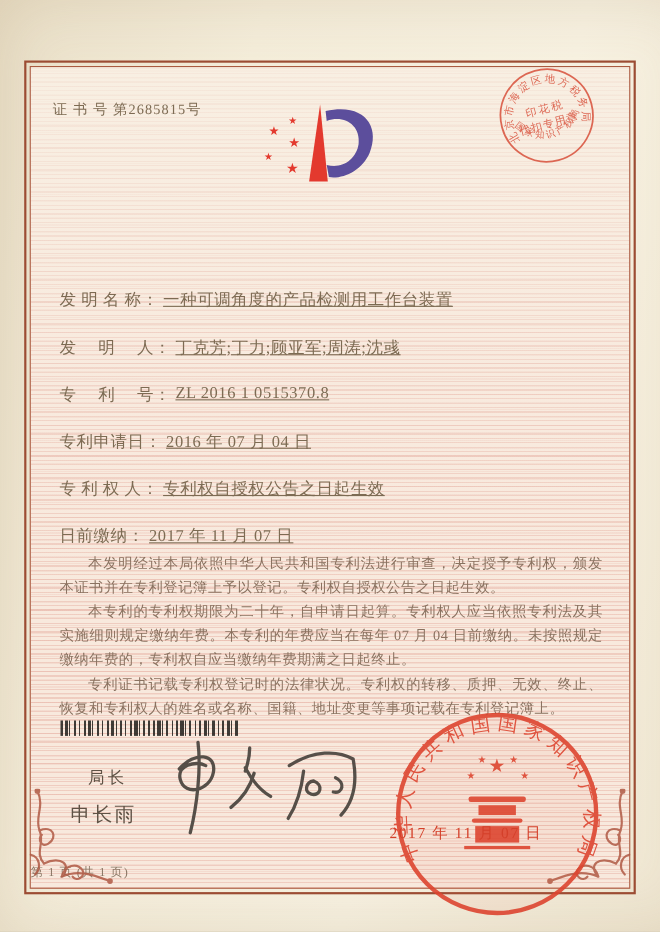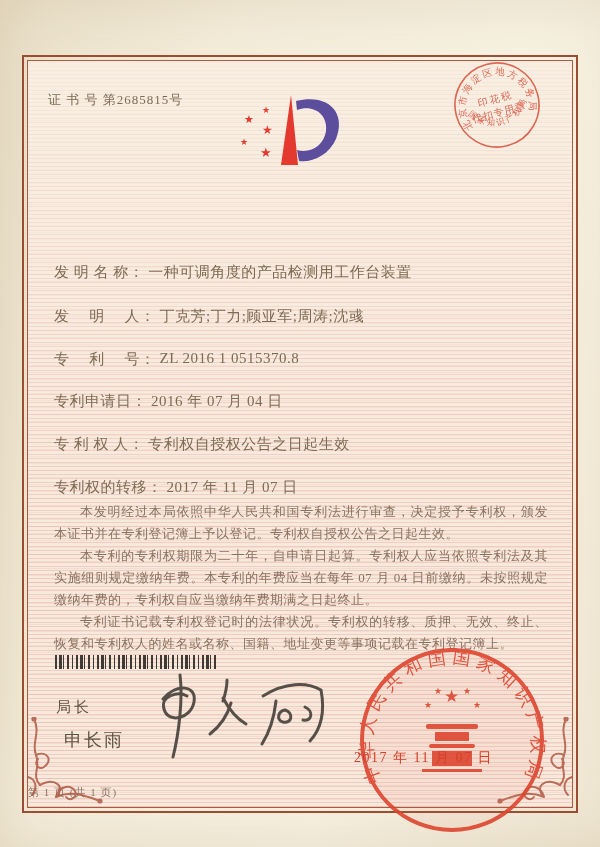--- a/index.html
+++ b/index.html
@@ -30,38 +30,38 @@
   .tax-stamp{position:absolute;left:413px;top:-12px;opacity:.88;}
   .title{
     position:absolute;left:0;top:126px;width:100%;text-align:center;
     font-size:34px;color:#6d5e4c;letter-spacing:15px;text-indent:15px;font-weight:500;
   }
   .field{
     position:absolute;left:26px;right:34px;display:flex;
     font-size:15px;color:#7d6b53;letter-spacing:.5px;
   }
   .field .lbl{white-space:pre;flex:none;}
-  .field .val{padding-left:4px;white-space:pre;}
+  .field .val{padding-left:4px;white-space:pre;text-decoration:underline;}
   .f0{top:202px}.f1{top:246px}.f2{top:289px}.f3{top:331px}.f4{top:374px}.f5{top:417px}
   .paras{
     position:absolute;left:26px;right:24px;top:440px;
     font-size:13px;line-height:22px;color:#8a7260;text-align:justify;
   }
   .paras p{margin:0;text-indent:2em;letter-spacing:.5px;}
   .barcode{
     position:absolute;left:27px;top:594px;width:162px;height:14px;
     background:repeating-linear-gradient(90deg,
       #1f1d1a 0 2px,transparent 2px 4px,
       #1f1d1a 4px 7px,transparent 7px 8px,
       #1f1d1a 8px 9px,transparent 9px 12px,
       #1f1d1a 12px 14px,transparent 14px 17px,
       #1f1d1a 17px 18px,transparent 18px 21px);
     opacity:.85;
   }
-  .bureau-title{position:absolute;left:28px;top:637px;font-size:15px;color:#5f5245;letter-spacing:3px;}
+  .bureau-title{position:absolute;left:52px;top:637px;font-size:15px;color:#5f5245;letter-spacing:3px;}
   .bureau-name{position:absolute;left:36px;top:667px;font-size:18px;color:#5f5245;letter-spacing:2px;}
   .signature{position:absolute;left:105px;top:608px;z-index:4;}
   .cnipa-seal{position:absolute;left:324px;top:579px;z-index:3;}
   .seal-date{
     position:absolute;left:326px;top:688px;z-index:5;width:210px;
     font-size:14px;color:#d4402a;letter-spacing:1.5px;white-space:pre;
   }
   .footer{
     position:absolute;left:0;top:724px;width:100%;
     font-size:11px;color:#8a7765;letter-spacing:1px;
@@ -122,21 +122,21 @@
       </div>
       <div class="field f3">
         <span class="lbl">专利申请日：</span>
         <span class="val">2016 年 07 月 04 日</span>
       </div>
       <div class="field f4">
         <span class="lbl">专 利 权 人：</span>
         <span class="val">专利权自授权公告之日起生效</span>
       </div>
       <div class="field f5">
-        <span class="lbl">专利权的转移：</span>
+        <span class="lbl">日前缴纳：</span>
         <span class="val">2017 年 11 月 07 日</span>
       </div>
 
       <div class="paras">
         <p>本发明经过本局依照中华人民共和国专利法进行审查，决定授予专利权，颁发本证书并在专利登记簿上予以登记。专利权自授权公告之日起生效。</p>
         <p>本专利的专利权期限为二十年，自申请日起算。专利权人应当依照专利法及其实施细则规定缴纳年费。本专利的年费应当在每年 07 月 04 日前缴纳。未按照规定缴纳年费的，专利权自应当缴纳年费期满之日起终止。</p>
         <p>专利证书记载专利权登记时的法律状况。专利权的转移、质押、无效、终止、恢复和专利权人的姓名或名称、国籍、地址变更等事项记载在专利登记簿上。</p>
       </div>
 
       <div class="barcode"></div>

